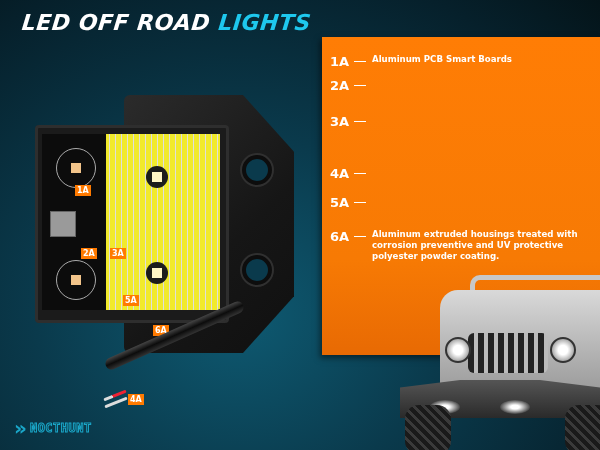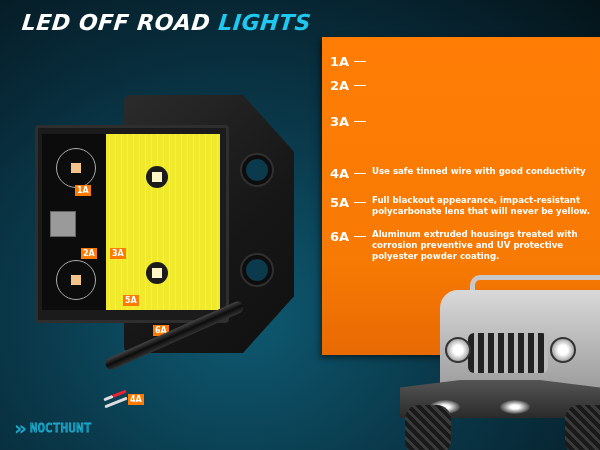--- a/index.html
+++ b/index.html
@@ -98,21 +98,21 @@
   .jeep .headlight { position: absolute; top: 62px; width: 22px; height: 22px; border-radius: 50%; background: radial-gradient(circle, #fff 30%, #aaa 70%); border: 2px solid #333; }
   .jeep .bumper { position: absolute; left: 0; top: 105px; width: 200px; height: 38px; background: linear-gradient(180deg, #555, #2a2a2a); clip-path: polygon(0 20%, 30% 0, 70% 0, 100% 20%, 100% 100%, 0 100%); }
   .jeep .fog { position: absolute; top: 125px; width: 30px; height: 14px; border-radius: 50%; background: radial-gradient(ellipse, #ffffff 20%, rgba(255,255,255,0) 75%); }
   .jeep .tire { position: absolute; top: 130px; width: 46px; height: 50px; background: repeating-linear-gradient(45deg, #1a1a1a 0 4px, #3a3a3a 4px 7px); border-radius: 14px; }
 
   .logo {
     position: absolute; left: 14px; top: 421px; display: flex; align-items: center;
   }
   .logo .chev { color: #1aa6c8; font-size: 20px; font-weight: bold; line-height: 14px; letter-spacing: -5px; margin-right: 8px; }
   .logo .name {
-    font-family: "DejaVu Sans Mono", monospace; font-weight: normal; font-size: 12px;
+    font-family: "DejaVu Sans Mono", monospace; font-weight: bold; font-size: 12px;
     color: #0b2f3b; -webkit-text-stroke: 1px #1aa6c8; letter-spacing: 0.5px;
   }
 </style>
 </head>
 <body>
 
 <div class="title">
   <span>LED OFF ROAD</span>
   <span class="accent">LIGHTS</span>
 </div>
@@ -146,38 +146,37 @@
 
 <div class="cable"></div>
 <div class="wire" style="left:103px; top:394px; width:24px; background:linear-gradient(90deg,#ddd 40%,#e23 40%); transform:rotate(-22deg);"></div>
 <div class="wire" style="left:104px; top:401px; width:24px; background:#ddd; transform:rotate(-22deg);"></div>
 <span class="badge" style="left:128px; top:394px;">4A</span>
 
 <div class="panel">
   <div class="feature" style="top:17px;">
     <span class="code">1A</span>
     <span class="dash"></span>
+    <span class="text">Aluminum PCB Smart Boards</span>
   </div>
   <div class="feature" style="top:41px;">
     <span class="code">2A</span>
     <span class="dash"></span>
   </div>
   <div class="feature" style="top:77px;">
     <span class="code">3A</span>
     <span class="dash"></span>
   </div>
   <div class="feature" style="top:129px;">
     <span class="code">4A</span>
     <span class="dash"></span>
-    <span class="text">Use safe tinned wire with good conductivity</span>
   </div>
   <div class="feature" style="top:158px;">
     <span class="code">5A</span>
     <span class="dash"></span>
-    <span class="text">Full blackout appearance, impact-resistant polycarbonate lens that will never be yellow.</span>
   </div>
   <div class="feature" style="top:192px;">
     <span class="code">6A</span>
     <span class="dash"></span>
     <span class="text">Aluminum extruded housings treated with corrosion preventive and UV protective polyester powder coating.</span>
   </div>
 </div>
 
 <div class="jeep">
   <div class="windshield"></div>

